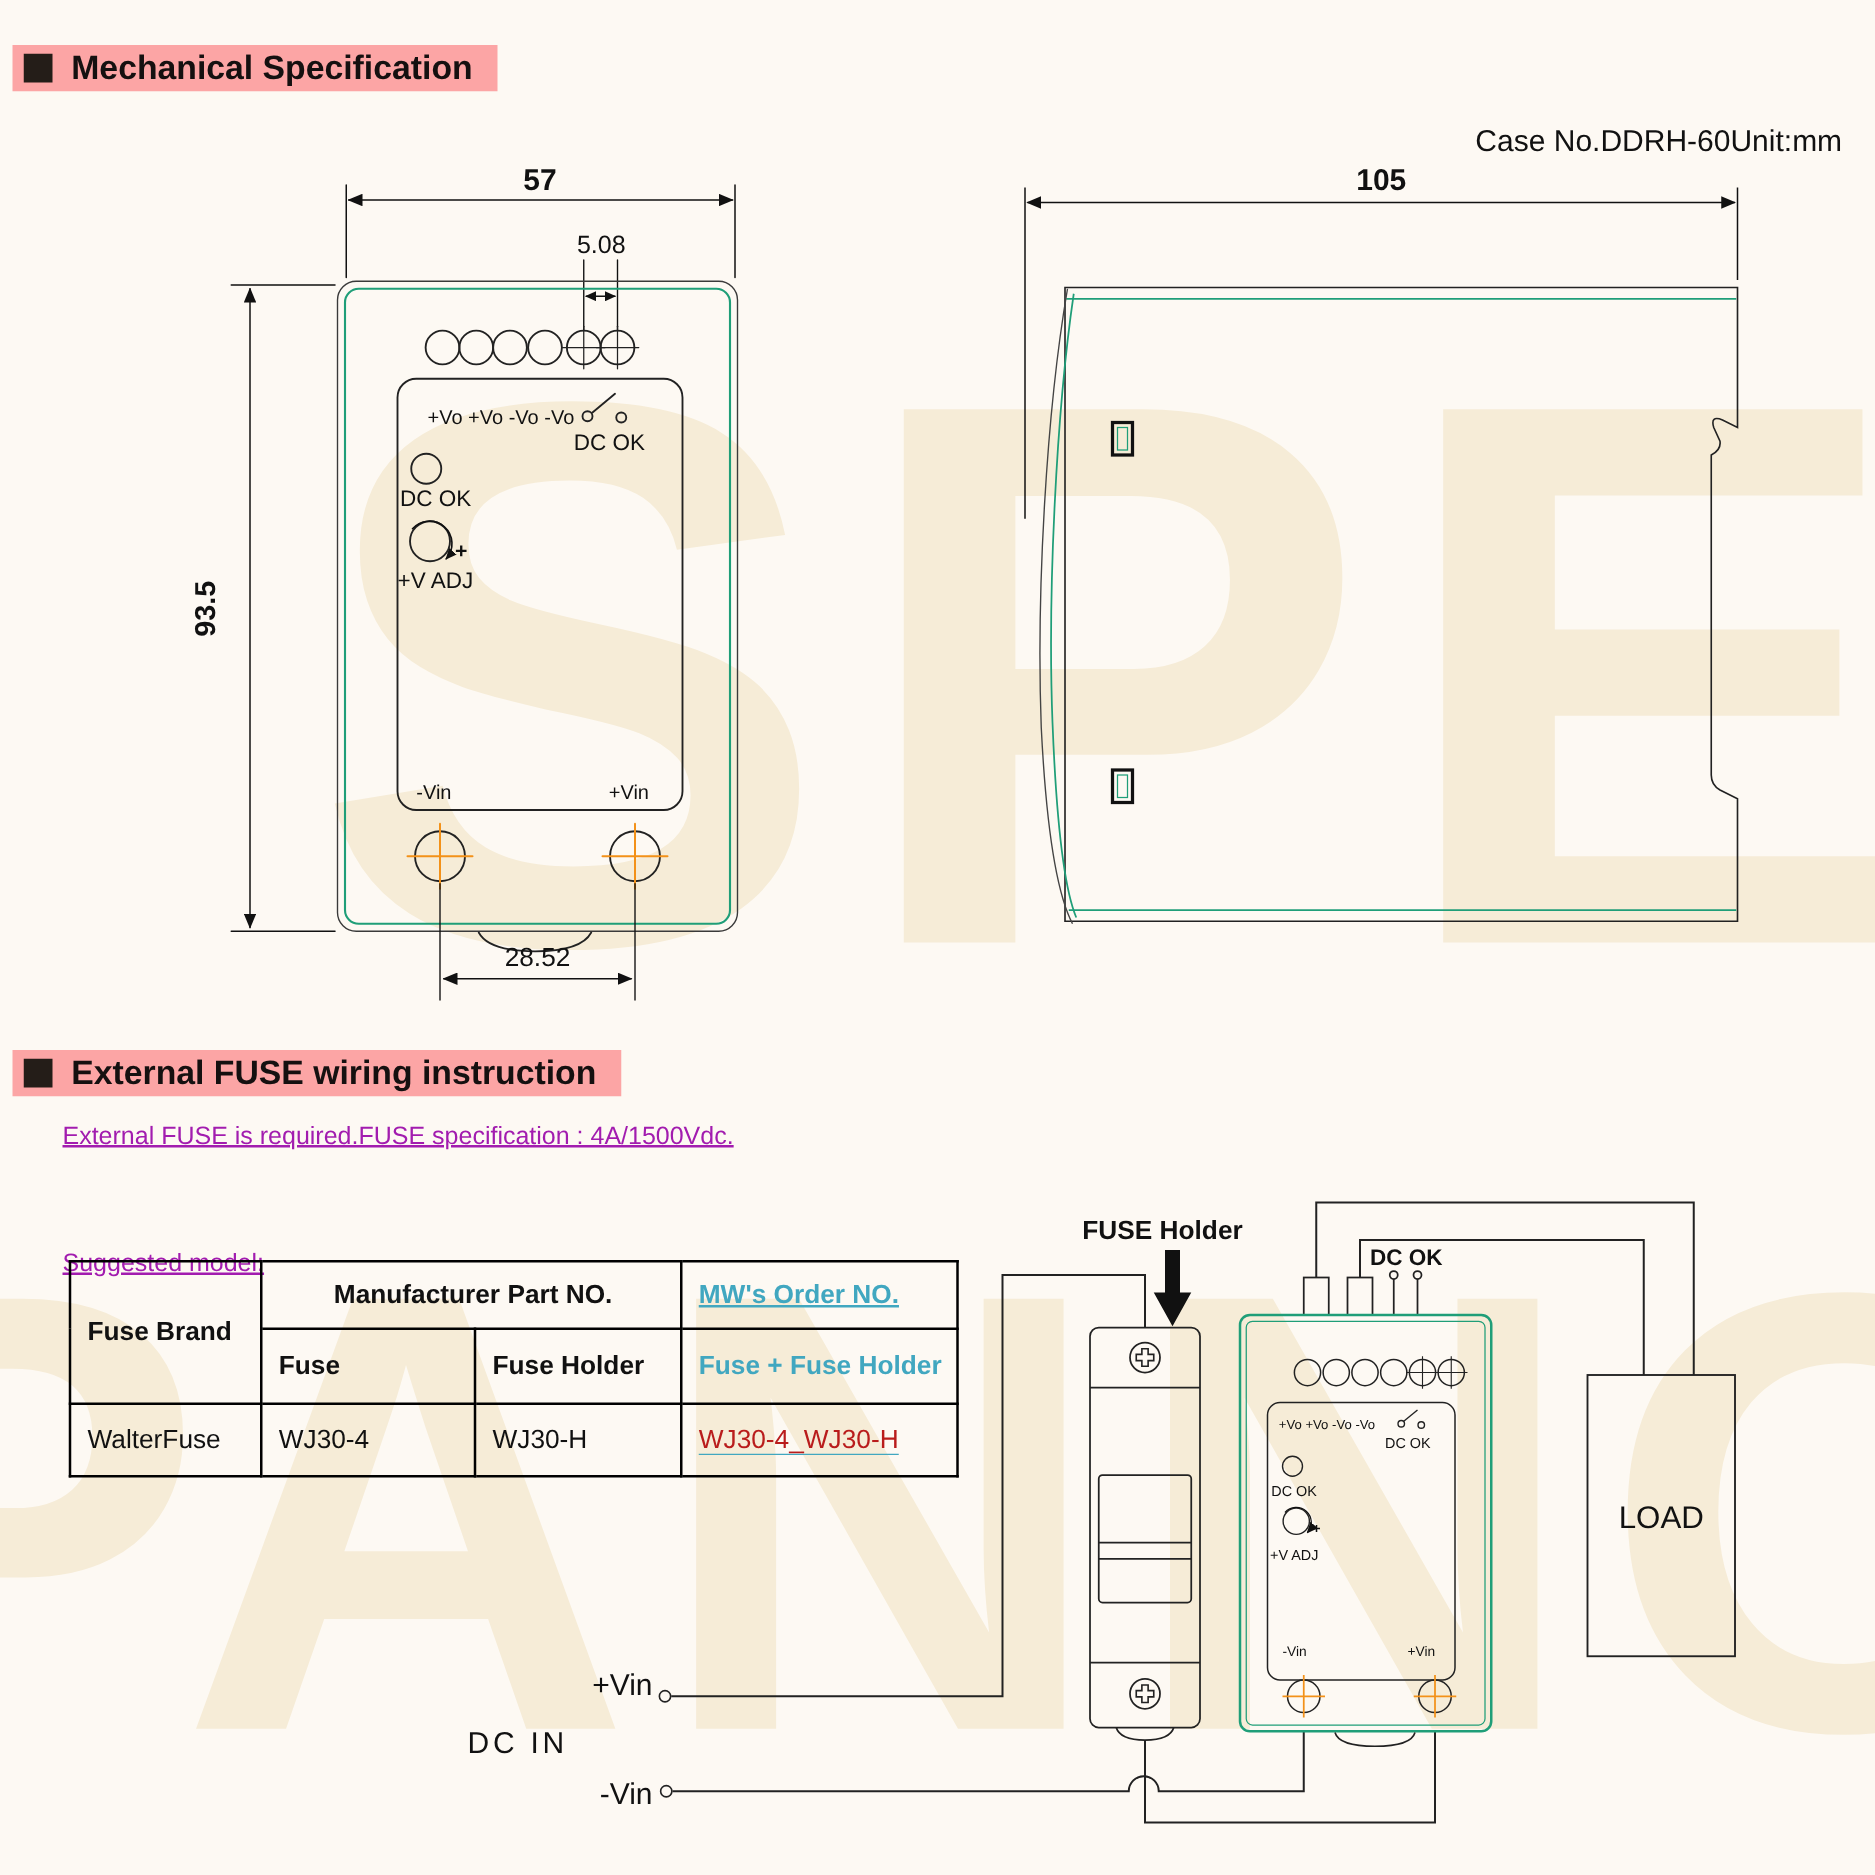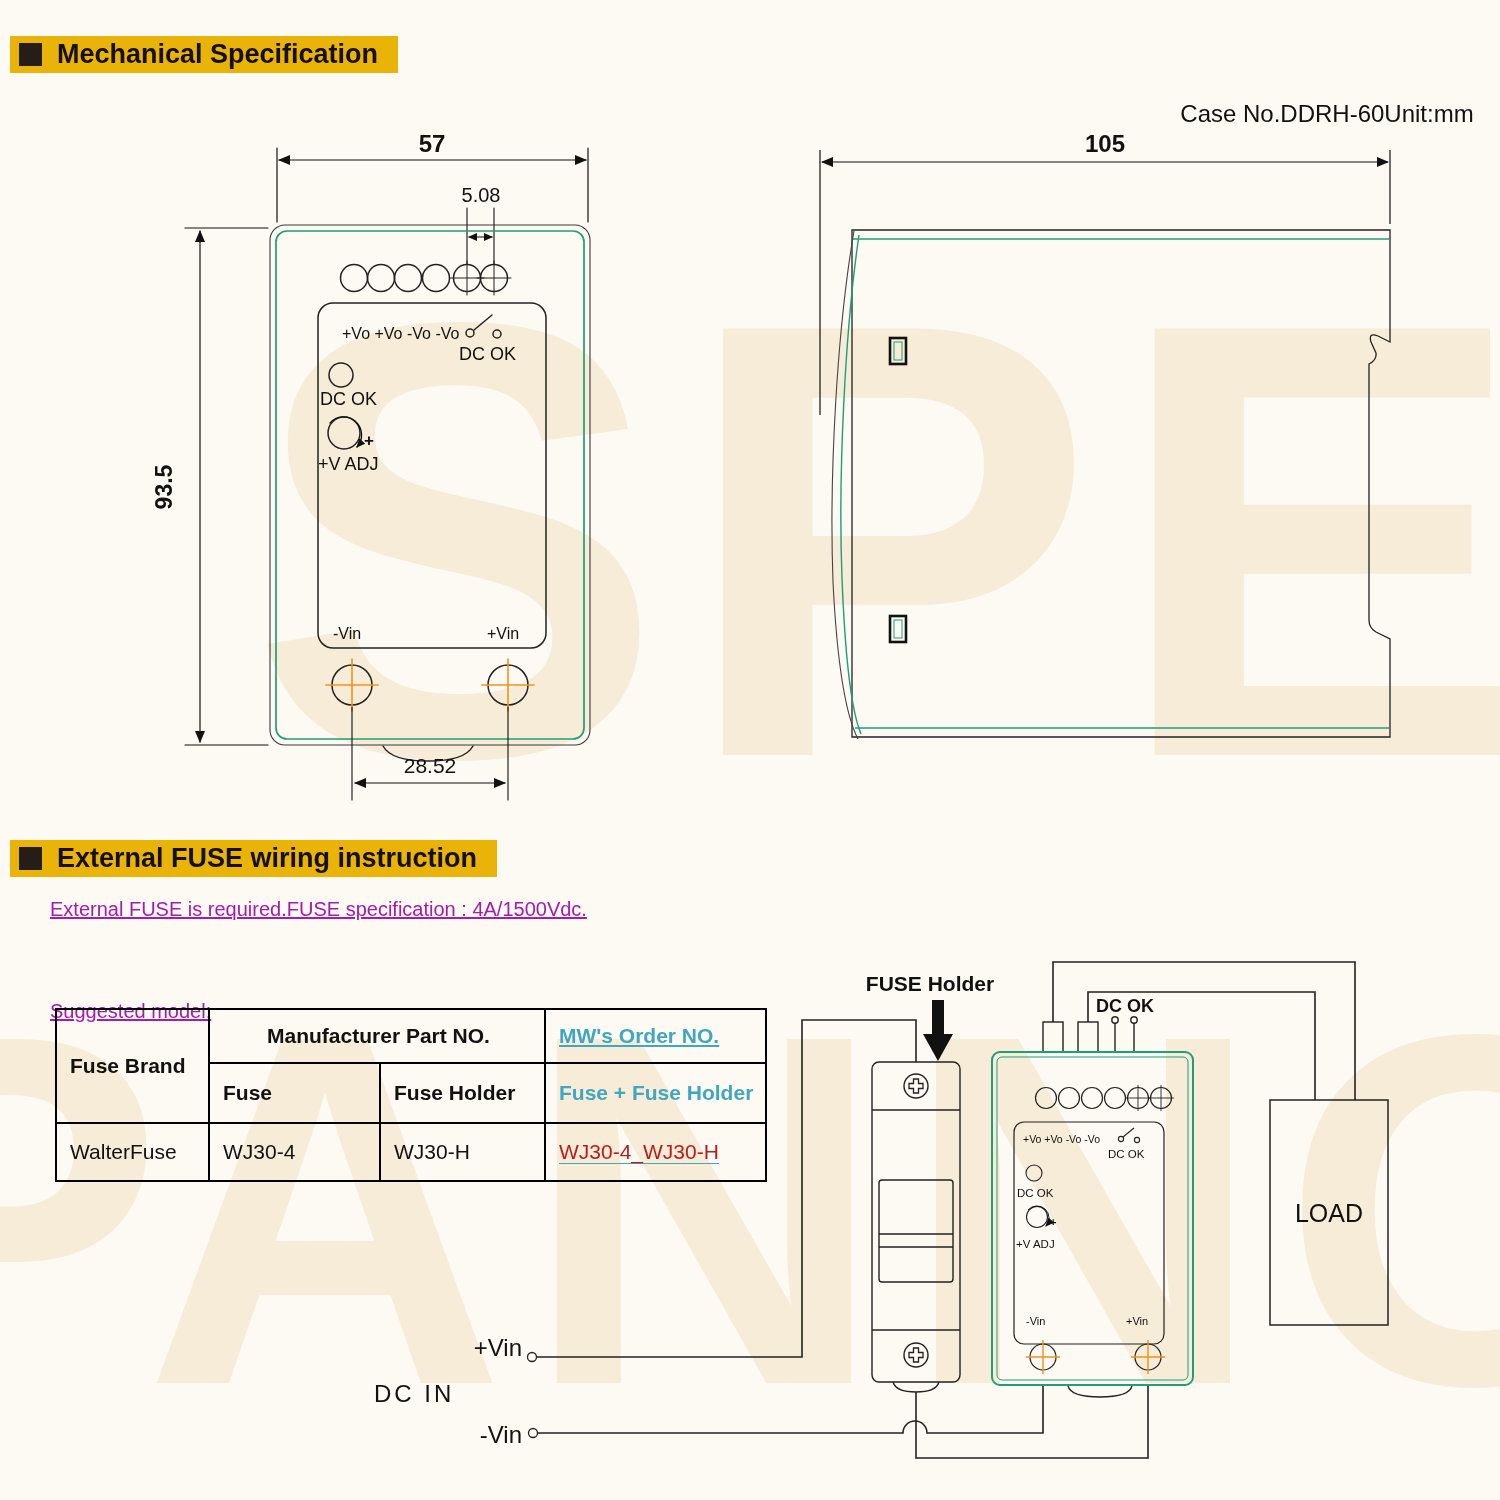--- a/index.html
+++ b/index.html
@@ -6,21 +6,21 @@
   body{
     width:1500px;height:1500px;position:relative;overflow:hidden;
     background:#fdf9f3;
     font-family:"Liberation Sans", sans-serif;color:#111;
   }
   .abs{position:absolute;}
   .wm{position:absolute;z-index:0;font-weight:bold;color:#f6ecd7;line-height:1;letter-spacing:18px;user-select:none;}
   #wm-top{top:230px;left:250px;font-size:620px;}
   #wm-bottom{top:960px;left:-170px;font-size:500px;}
   .secbar{
-    z-index:3;background:#eab308;display:flex;align-items:center;gap:15px;
+    z-index:3;background:#fca5a5;display:flex;align-items:center;gap:15px;
     padding:3px 20px 3px 9px;font-size:27px;font-weight:bold;color:#151010;
   }
   .secbar .sq{width:23px;height:23px;background:#241d18;flex:0 0 auto;}
   #caseline{z-index:3;top:100px;left:1168px;width:318px;display:flex;justify-content:center;font-size:24px;}
   .para{z-index:3;font-size:20px;color:#a21caf;text-decoration:underline;}
   svg{position:absolute;left:0;top:0;z-index:1;}
   table{border-collapse:collapse;background:transparent;}
   #fusetable{z-index:3;top:1008px;left:55px;}
   #fusetable td{border:2px solid #000;font-size:21px;vertical-align:middle;padding:4px 10px 4px 13px;}
   .th{font-weight:bold;}

